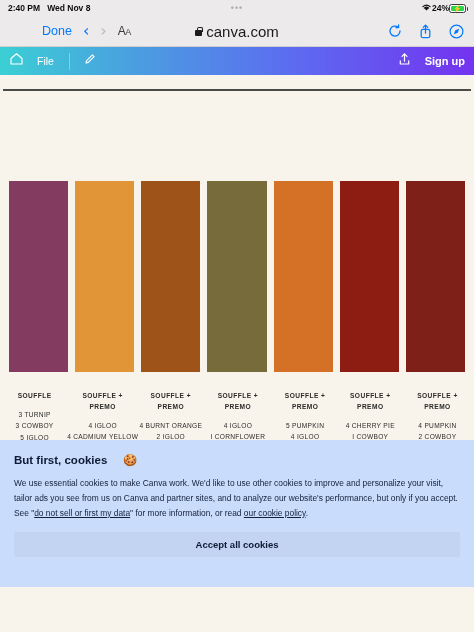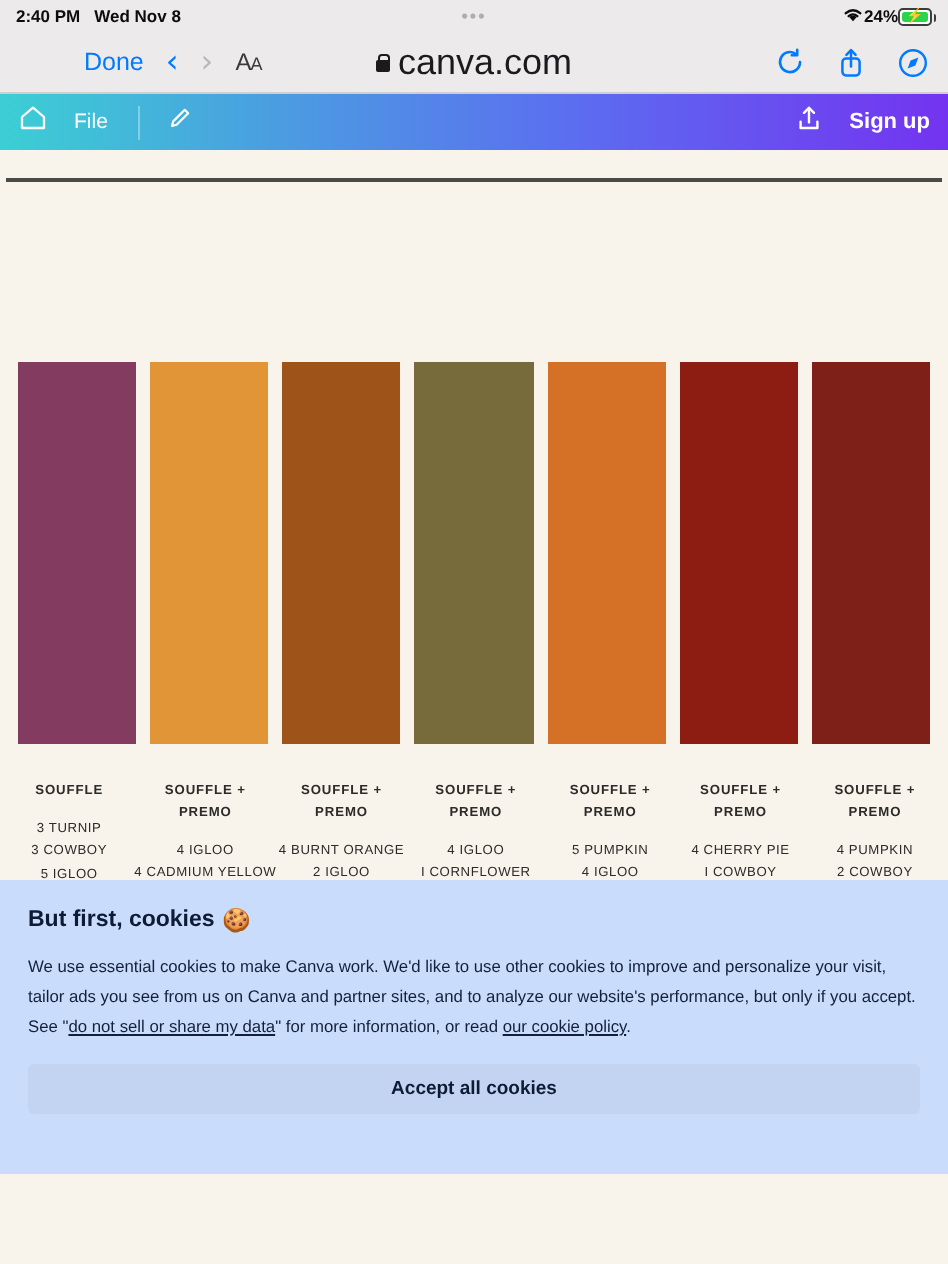--- a/index.html
+++ b/index.html
@@ -103,21 +103,21 @@
   .nav-chev.disabled { color: #b9b9bb; }
   .aa-btn { color: #3b3b3d; font-size: 12px; letter-spacing: -0.5px; }
   .aa-btn .small { font-size: 9px; }
   .url-center {
     position: absolute;
     left: 0; right: 0;
     display: flex; align-items: center; justify-content: center;
     gap: 4px;
     pointer-events: none;
   }
-  .url-text { font-size: 18px; color: #1b1b1d; font-weight: 500; }
+  .url-text { font-size: 15px; color: #1b1b1d; font-weight: 500; }
   .lock-icon {
     width: 7px; height: 9px;
     position: relative; display: inline-block;
   }
   .lock-icon::before {
     content: "";
     position: absolute;
     bottom: 0; left: 0;
     width: 7px; height: 5.5px;
     background: #1b1b1d;
@@ -216,21 +216,21 @@
     height: 147px;
     background: #c9dcfb;
     padding: 13px 14px 0 14px;
   }
   .cookie-title {
     font-size: 11.5px;
     font-weight: bold;
     color: #0d1b34;
     display: flex;
     align-items: center;
-    gap: 4px;
+    gap: 16px;
     margin-bottom: 9px;
   }
   .cookie-body {
     font-size: 8.4px;
     line-height: 1.78;
     color: #13203b;
     max-width: 448px;
   }
   .cookie-body a {
     color: #13203b;
@@ -458,20 +458,20 @@
         </div>
       </div>
   </div>
 
   <div class="cookie-banner">
     <div class="cookie-title">
       <span>But first, cookies</span>
       <span>🍪</span>
     </div>
     <div class="cookie-body">
-      <span>We use essential cookies to make Canva work. We'd like to use other cookies to improve and personalize your visit, tailor ads you see from us on Canva and partner sites, and to analyze our website's performance, but only if you accept. See "</span><a href="#">do not sell or share my data</a><span>" for more information, or read </span><a href="#">our cookie policy</a><span>.</span>
+      <span>We use essential cookies to make Canva work. We'd like to use other cookies to improve and personalize your visit, tailor ads you see from us on Canva and partner sites, and to analyze our website's performance, but only if you accept. See "</span><a href="#">do not sell or first my data</a><span>" for more information, or read </span><a href="#">our cookie policy</a><span>.</span>
     </div>
     <div class="cookie-actions">
       <button class="btn-accept">Accept all cookies</button>
     </div>
   </div>
 
 </div>
 
 </body></html>

